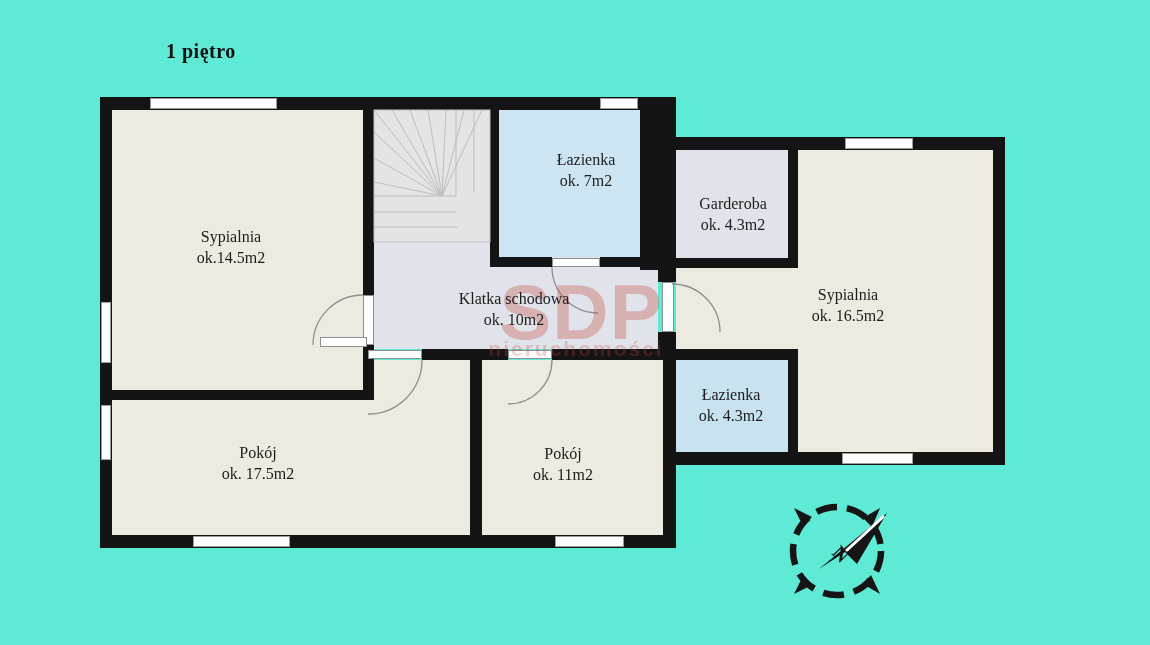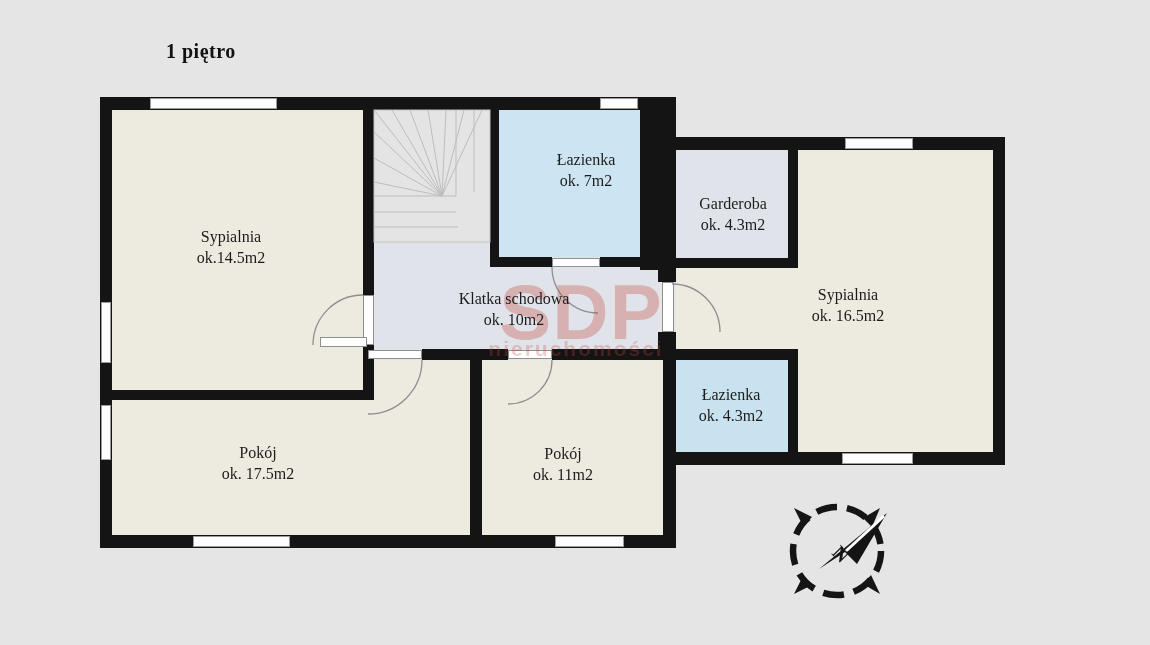--- a/index.html
+++ b/index.html
@@ -1,18 +1,18 @@
 <!DOCTYPE html>
 <html><head>
 <meta charset="utf-8">
 <style>
   html,body{margin:0;padding:0;}
   .stage{
     position:relative;width:1150px;height:645px;overflow:hidden;
-    background:#e5e5e5;
+    background:#5eead4;
     font-family:"Liberation Serif","DejaVu Serif",serif;
   }
   .fill{position:absolute;}
   .wall{position:absolute;background:#141414;}
   .win{position:absolute;background:#fdfdfd;border:1px solid #9b9b9b;box-sizing:border-box;}
   .leaf{position:absolute;background:#ffffff;border:1px solid #8f8f8f;box-sizing:border-box;}
   .plan-title{
     position:absolute;left:166px;top:40px;
     font-size:20px;font-weight:bold;color:#111;letter-spacing:.5px;
   }

